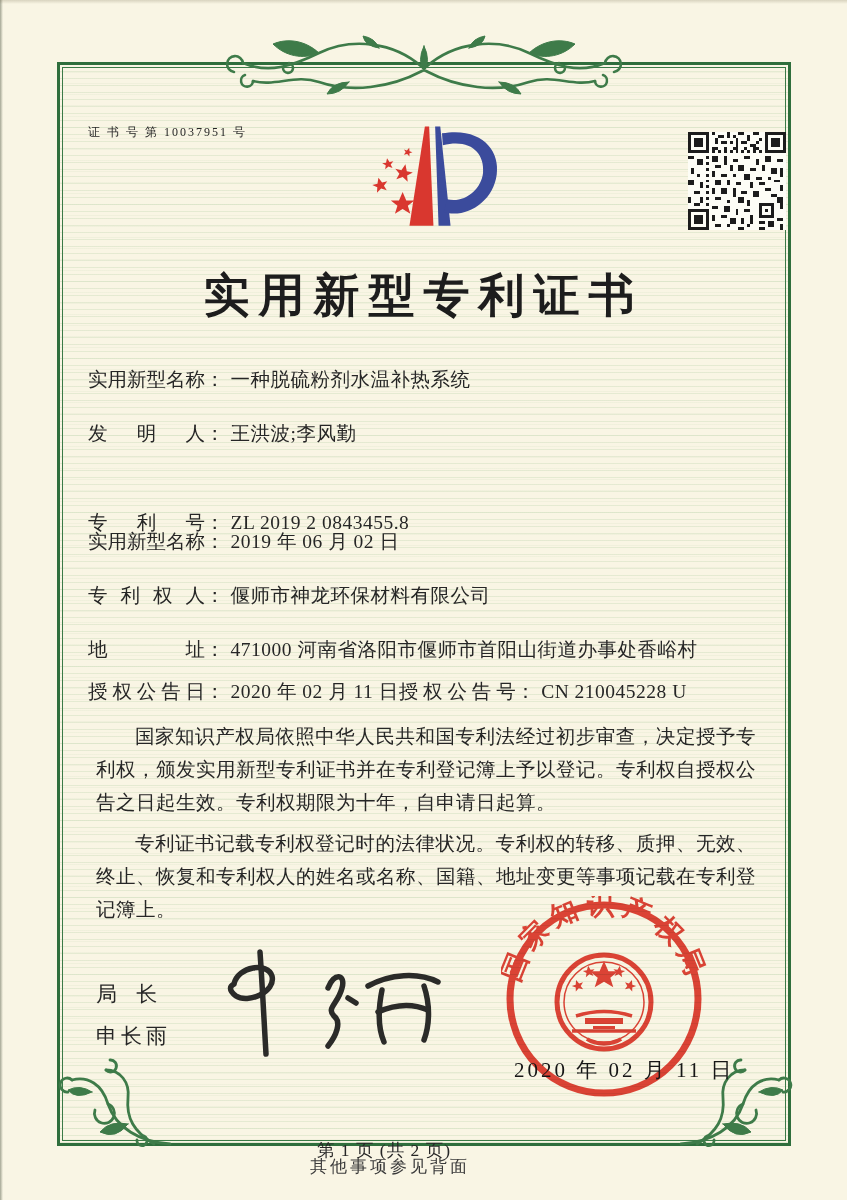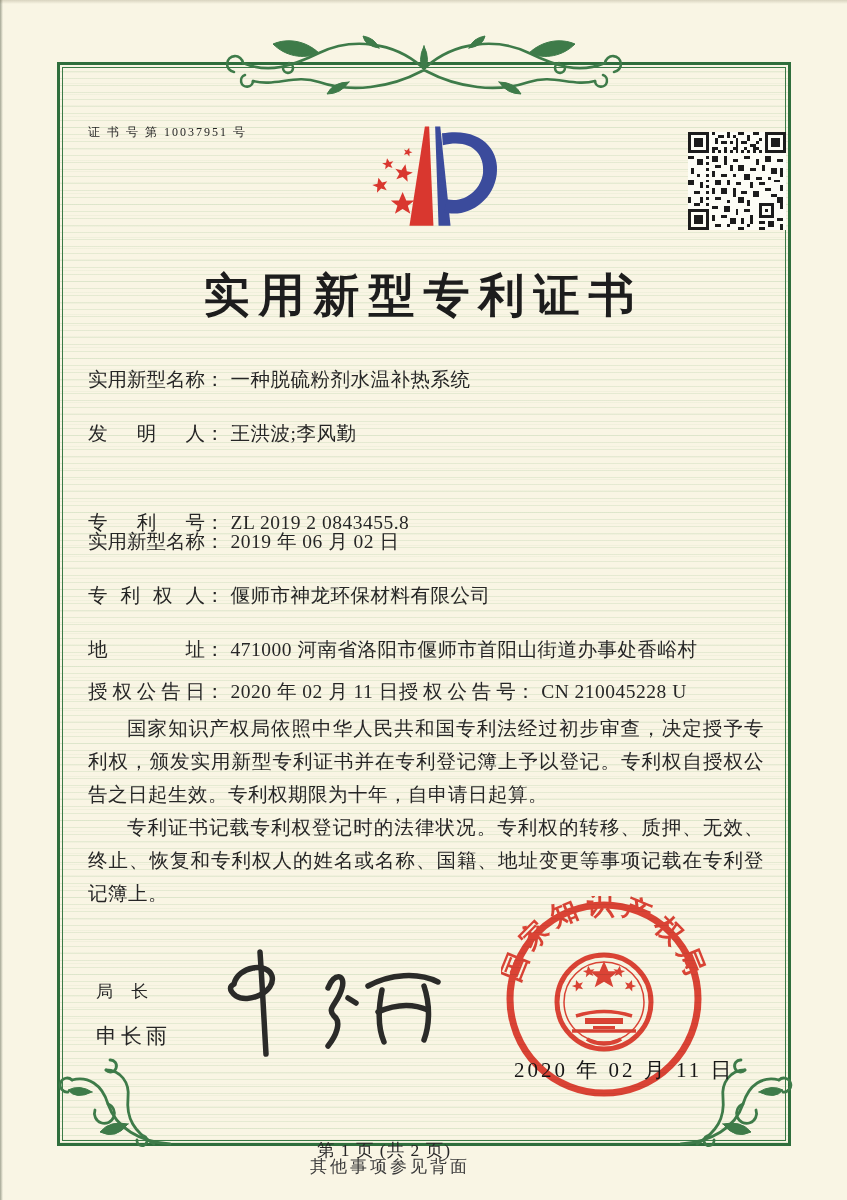--- a/index.html
+++ b/index.html
@@ -53,23 +53,23 @@
   .colon{margin-right:6px;}
   .val{letter-spacing:.5px;}
   .row1{top:366px;} .row2{top:420px;} .row3{top:474px;margin-top:35px;}
   .row4{top:528px;} .row5{top:582px;} .row6{top:636px;} .row7{top:678px;}
   .pair2{}
 
   .body-text{
     left:88px;top:712px;width:676px;
     font-size:19.5px;line-height:33px;letter-spacing:.5px;text-align:justify;
   }
-  .body-text p{margin:0;text-indent:2em;font-family:Liberation Serif, serif;}
-
-  .signer-title{left:96px;top:980px;font-size:17px;letter-spacing:7px;}
+  .body-text p{margin:8px;text-indent:2em;font-family:Liberation Serif, serif;}
+
+  .signer-title{left:96px;top:980px;font-size:21px;letter-spacing:7px;}
   .signer-name{left:96px;top:1022px;font-size:21px;letter-spacing:4px;}
   .signature{left:212px;top:940px;width:236px;height:120px;}
 
   .seal{left:501px;top:896px;width:206px;height:206px;mix-blend-mode:multiply;opacity:.93;}
   .seal-date{left:514px;top:1056px;font-size:21px;letter-spacing:3px;color:#161616;}
 
   .page-info{left:0;width:768px;top:1138px;text-align:center;font-size:17.5px;letter-spacing:1px;}
   .back-note{left:0;width:780px;top:1155px;text-align:center;font-size:17px;letter-spacing:3px;color:#3a3a3a;}
 </style>
 </head>

